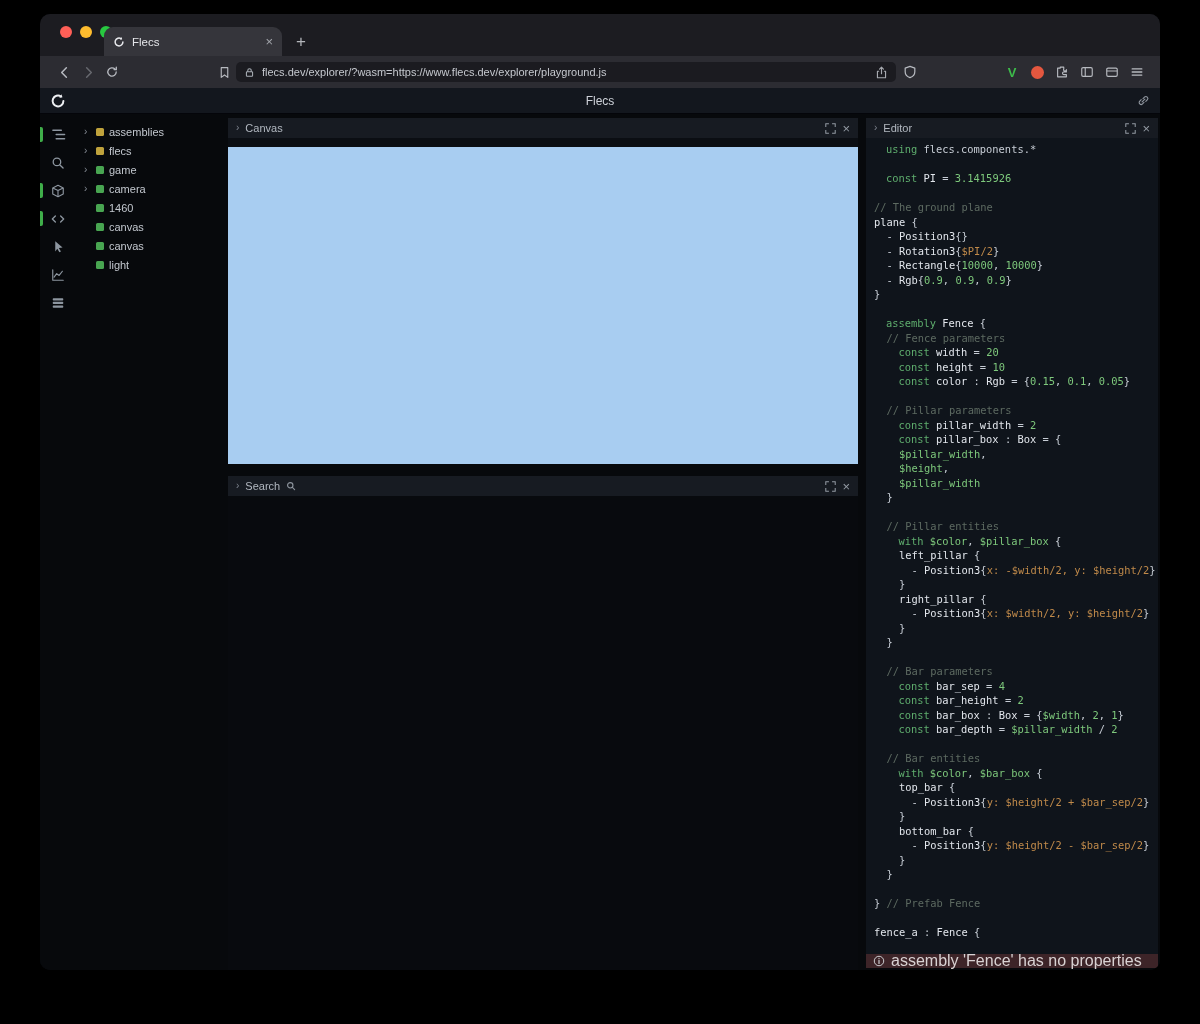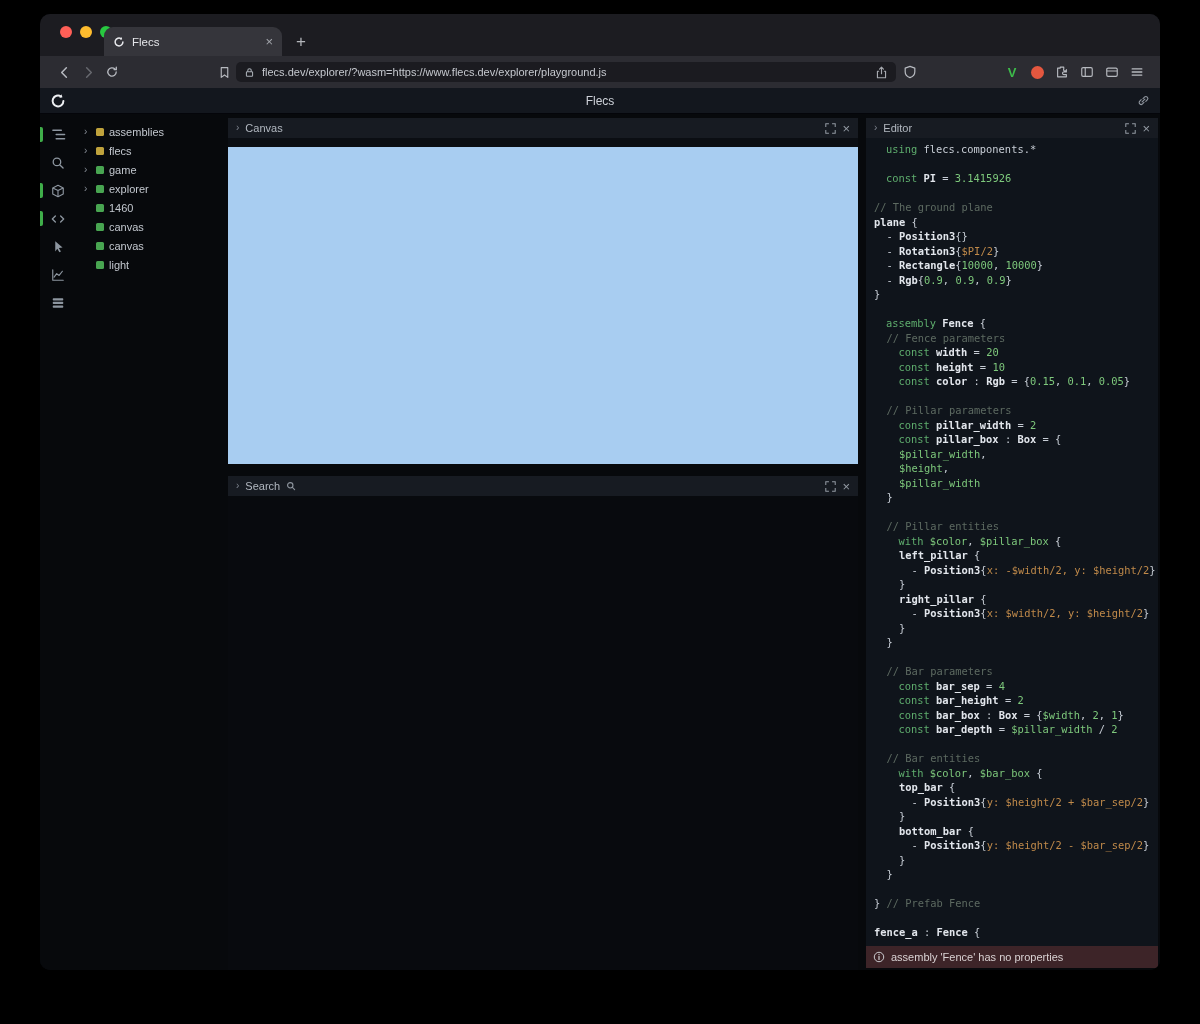--- a/index.html
+++ b/index.html
@@ -72,28 +72,28 @@
   .viewport { height:317px; width:630px; }
 
   .search-panel { left:188px; top:362px; width:630px; bottom:0; }
   .search-body { flex:1; background:#080a0e; }
 
   .editor-panel { left:826px; top:4px; width:292px; height:850px; }
   .code { flex:1; background:#0f141b; overflow:hidden; padding:4px 0 0 8px;
           font:10.4px/14.5px "DejaVu Sans Mono", monospace; }
   .code-line { height:14.5px; white-space:pre; }
   .tk-kw { color:#5fae6e;margin-left:12px; }
-  .tk-b  { color:#e2e6ec; font-weight:700; }
+  .tk-b  { color:#e2e6ec; font-weight:400; }
   .tk-id { color:#c7cdd5; }
   .tk-num{ color:#7ec97c;margin-top:25px; }
   .tk-var{ color:#7ec97c; }
   .tk-cm { color:#5d6a61;margin-top:12px; }
   .tk-org{ color:#c08a4a;text-align:center; }
-  .errbar { height:22px; background:#3d2428; display:flex; align-items:center; gap:6px;
-            padding:0 7px; font-size:11px; color:#d9d2d3; flex:0 0 auto; }
+  .errbar { height:14px; background:#3d2428; display:flex; align-items:center; gap:6px;
+            padding:0 7px; font-size:16px; color:#d9d2d3; flex:0 0 auto; }
 </style>
 </head>
 <body>
 
 <div class="window">
 
   <div class="tabstrip">
     <div class="lights">
       <span class="tl" style="background: rgb(255, 95, 87);"></span>
       <span class="tl" style="background: rgb(254, 188, 46);"></span>
@@ -258,21 +258,21 @@
           <span>flecs</span>
         </div>
         <div class="tree-row">
           <span class="tree-exp">›</span>
           <span class="tree-sq" style="background: rgb(72, 165, 81);"></span>
           <span>game</span>
         </div>
         <div class="tree-row">
           <span class="tree-exp">›</span>
           <span class="tree-sq" style="background: rgb(72, 165, 81);"></span>
-          <span>explorer</span>
+          <span>camera</span>
         </div>
         <div class="tree-row">
           <span class="tree-exp hidden">›</span>
           <span class="tree-sq" style="background: rgb(72, 165, 81);"></span>
           <span>1460</span>
         </div>
         <div class="tree-row">
           <span class="tree-exp hidden">›</span>
           <span class="tree-sq" style="background: rgb(72, 165, 81);"></span>
           <span>canvas</span>

